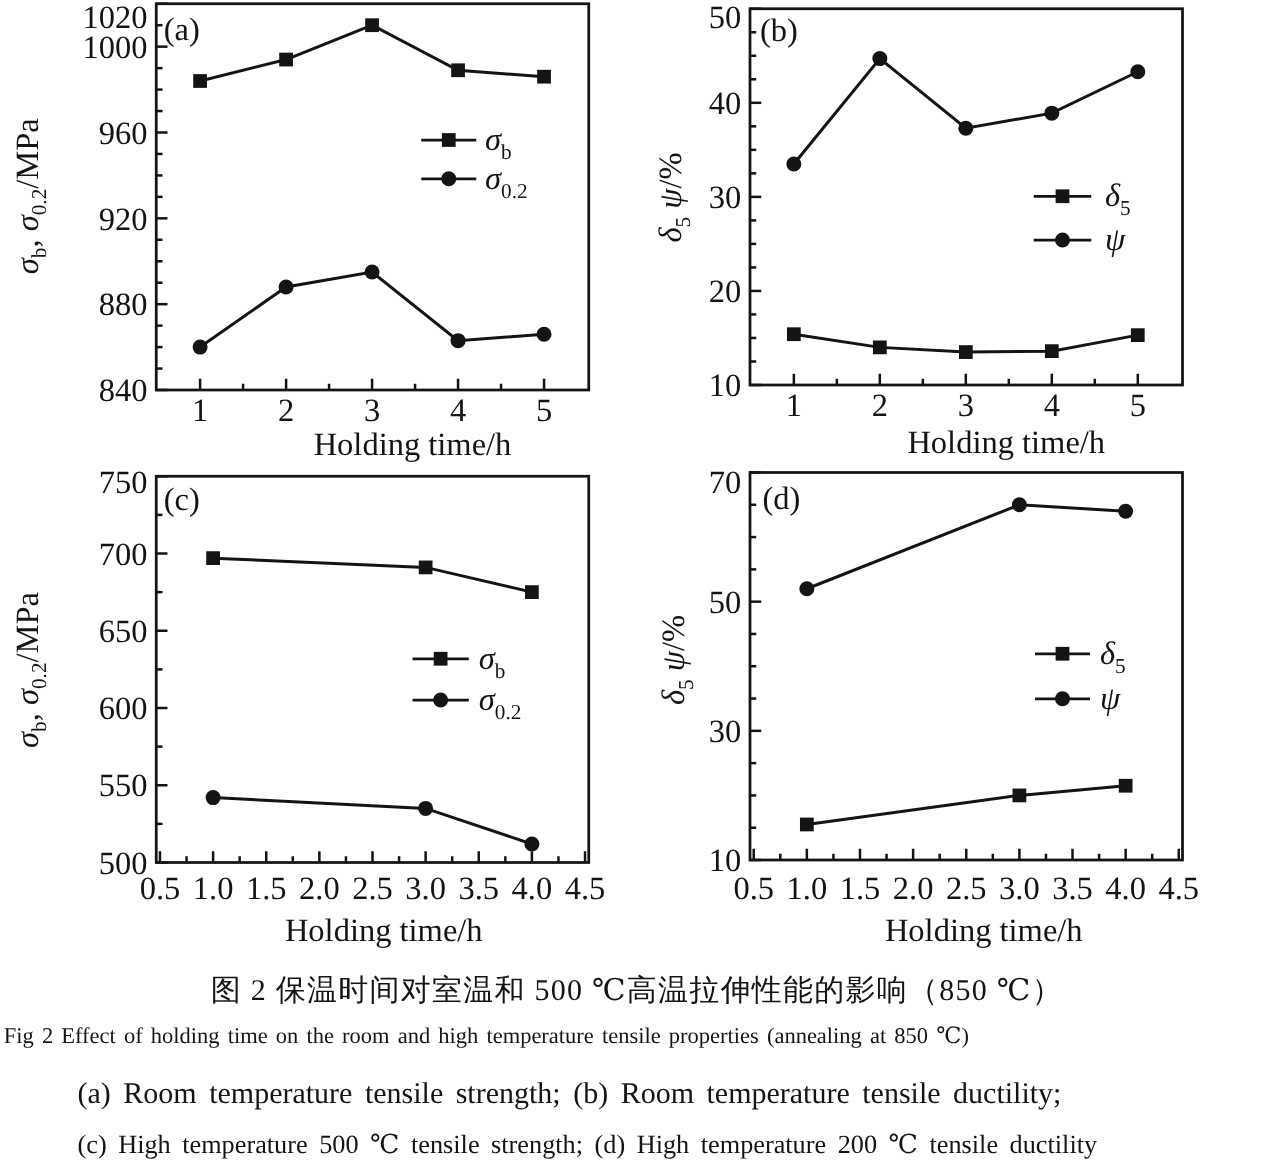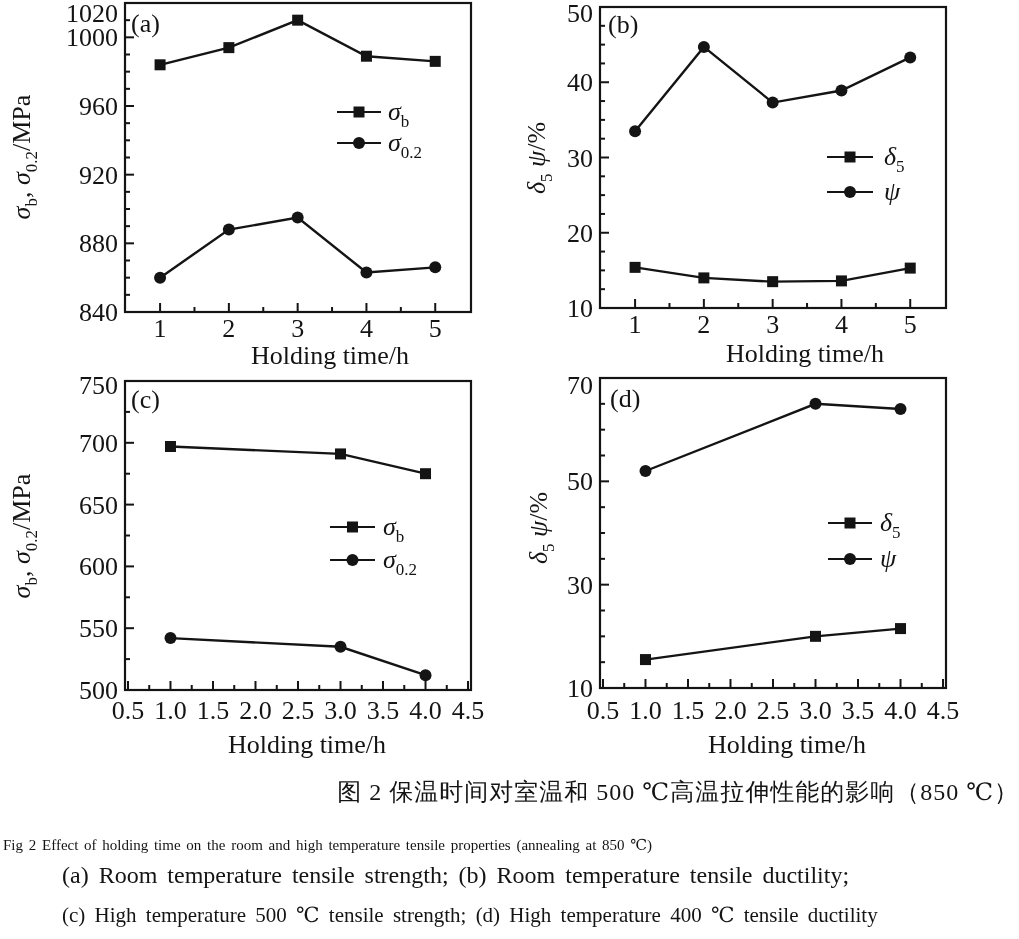--- a/index.html
+++ b/index.html
@@ -7,22 +7,22 @@
     position:relative;
     width:1019px;height:939px;
     background:#fff;
     color:#141414;
     font-family:"Liberation Serif","DejaVu Serif",serif;
     overflow:hidden;
   }
   .chart-svg{position:absolute;overflow:visible;}
   .chart-svg text{font-family:"Liberation Serif","DejaVu Serif",serif;}
   .cap{position:absolute;white-space:nowrap;color:#141414;}
-  .cap-zh{left:0;right:0;top:776px;text-align:right;font-size:24px;letter-spacing:1px;}
-  .cap-en{left:3px;top:836px;font-size:15px;word-spacing:2px;}
+  .cap-zh{left:0;right:0;top:776px;text-align:center;font-size:24px;letter-spacing:1px;}
+  .cap-en{left:3px;top:818px;font-size:18px;word-spacing:2px;}
   .cap-sub1{left:62px;top:862px;font-size:24px;word-spacing:4px;}
   .cap-sub2{left:62px;top:903px;font-size:21px;word-spacing:4px;}
 </style>
 </head>
 <body>
 
 <div class="page">
   <svg id="chart-a" class="chart-svg" viewBox="0 0 510 372" style="left: 0px; top: 0px; width: 510px; height: 372px;">
       <rect x="125" y="3" width="346" height="309" fill="none" stroke="#141414" stroke-width="2.2"></rect>
       <g stroke="#141414" stroke-width="2">
@@ -301,14 +301,14 @@
         <text x="370" y="159" font-size="26" fill="#141414"><tspan font-size="26" font-style="italic">δ</tspan><tspan dy="7" font-size="17">5</tspan></text>
         <line x1="318" y1="187" x2="362" y2="187" stroke="#141414" stroke-width="2.2"></line>
         <circle cx="340" cy="187" r="6" fill="#141414"></circle>
         <text x="370" y="195" font-size="26" fill="#141414"><tspan font-size="26" font-style="italic">ψ</tspan></text>
       </g>
     </svg>
 
   <div class="cap cap-zh">图 2  保温时间对室温和 500 ℃高温拉伸性能的影响（850 ℃）</div>
   <div class="cap cap-en">Fig 2   Effect of holding time on the room and high temperature tensile properties (annealing at 850 ℃)</div>
   <div class="cap cap-sub1">(a) Room temperature tensile strength;  (b) Room temperature tensile ductility;</div>
-  <div class="cap cap-sub2">(c) High temperature 500 ℃ tensile strength;  (d) High temperature 400 ℃ tensile ductility</div>
+  <div class="cap cap-sub2">(c) High temperature 500 ℃ tensile strength;  (d) High temperature 200 ℃ tensile ductility</div>
 </div>
 
 </body></html>

